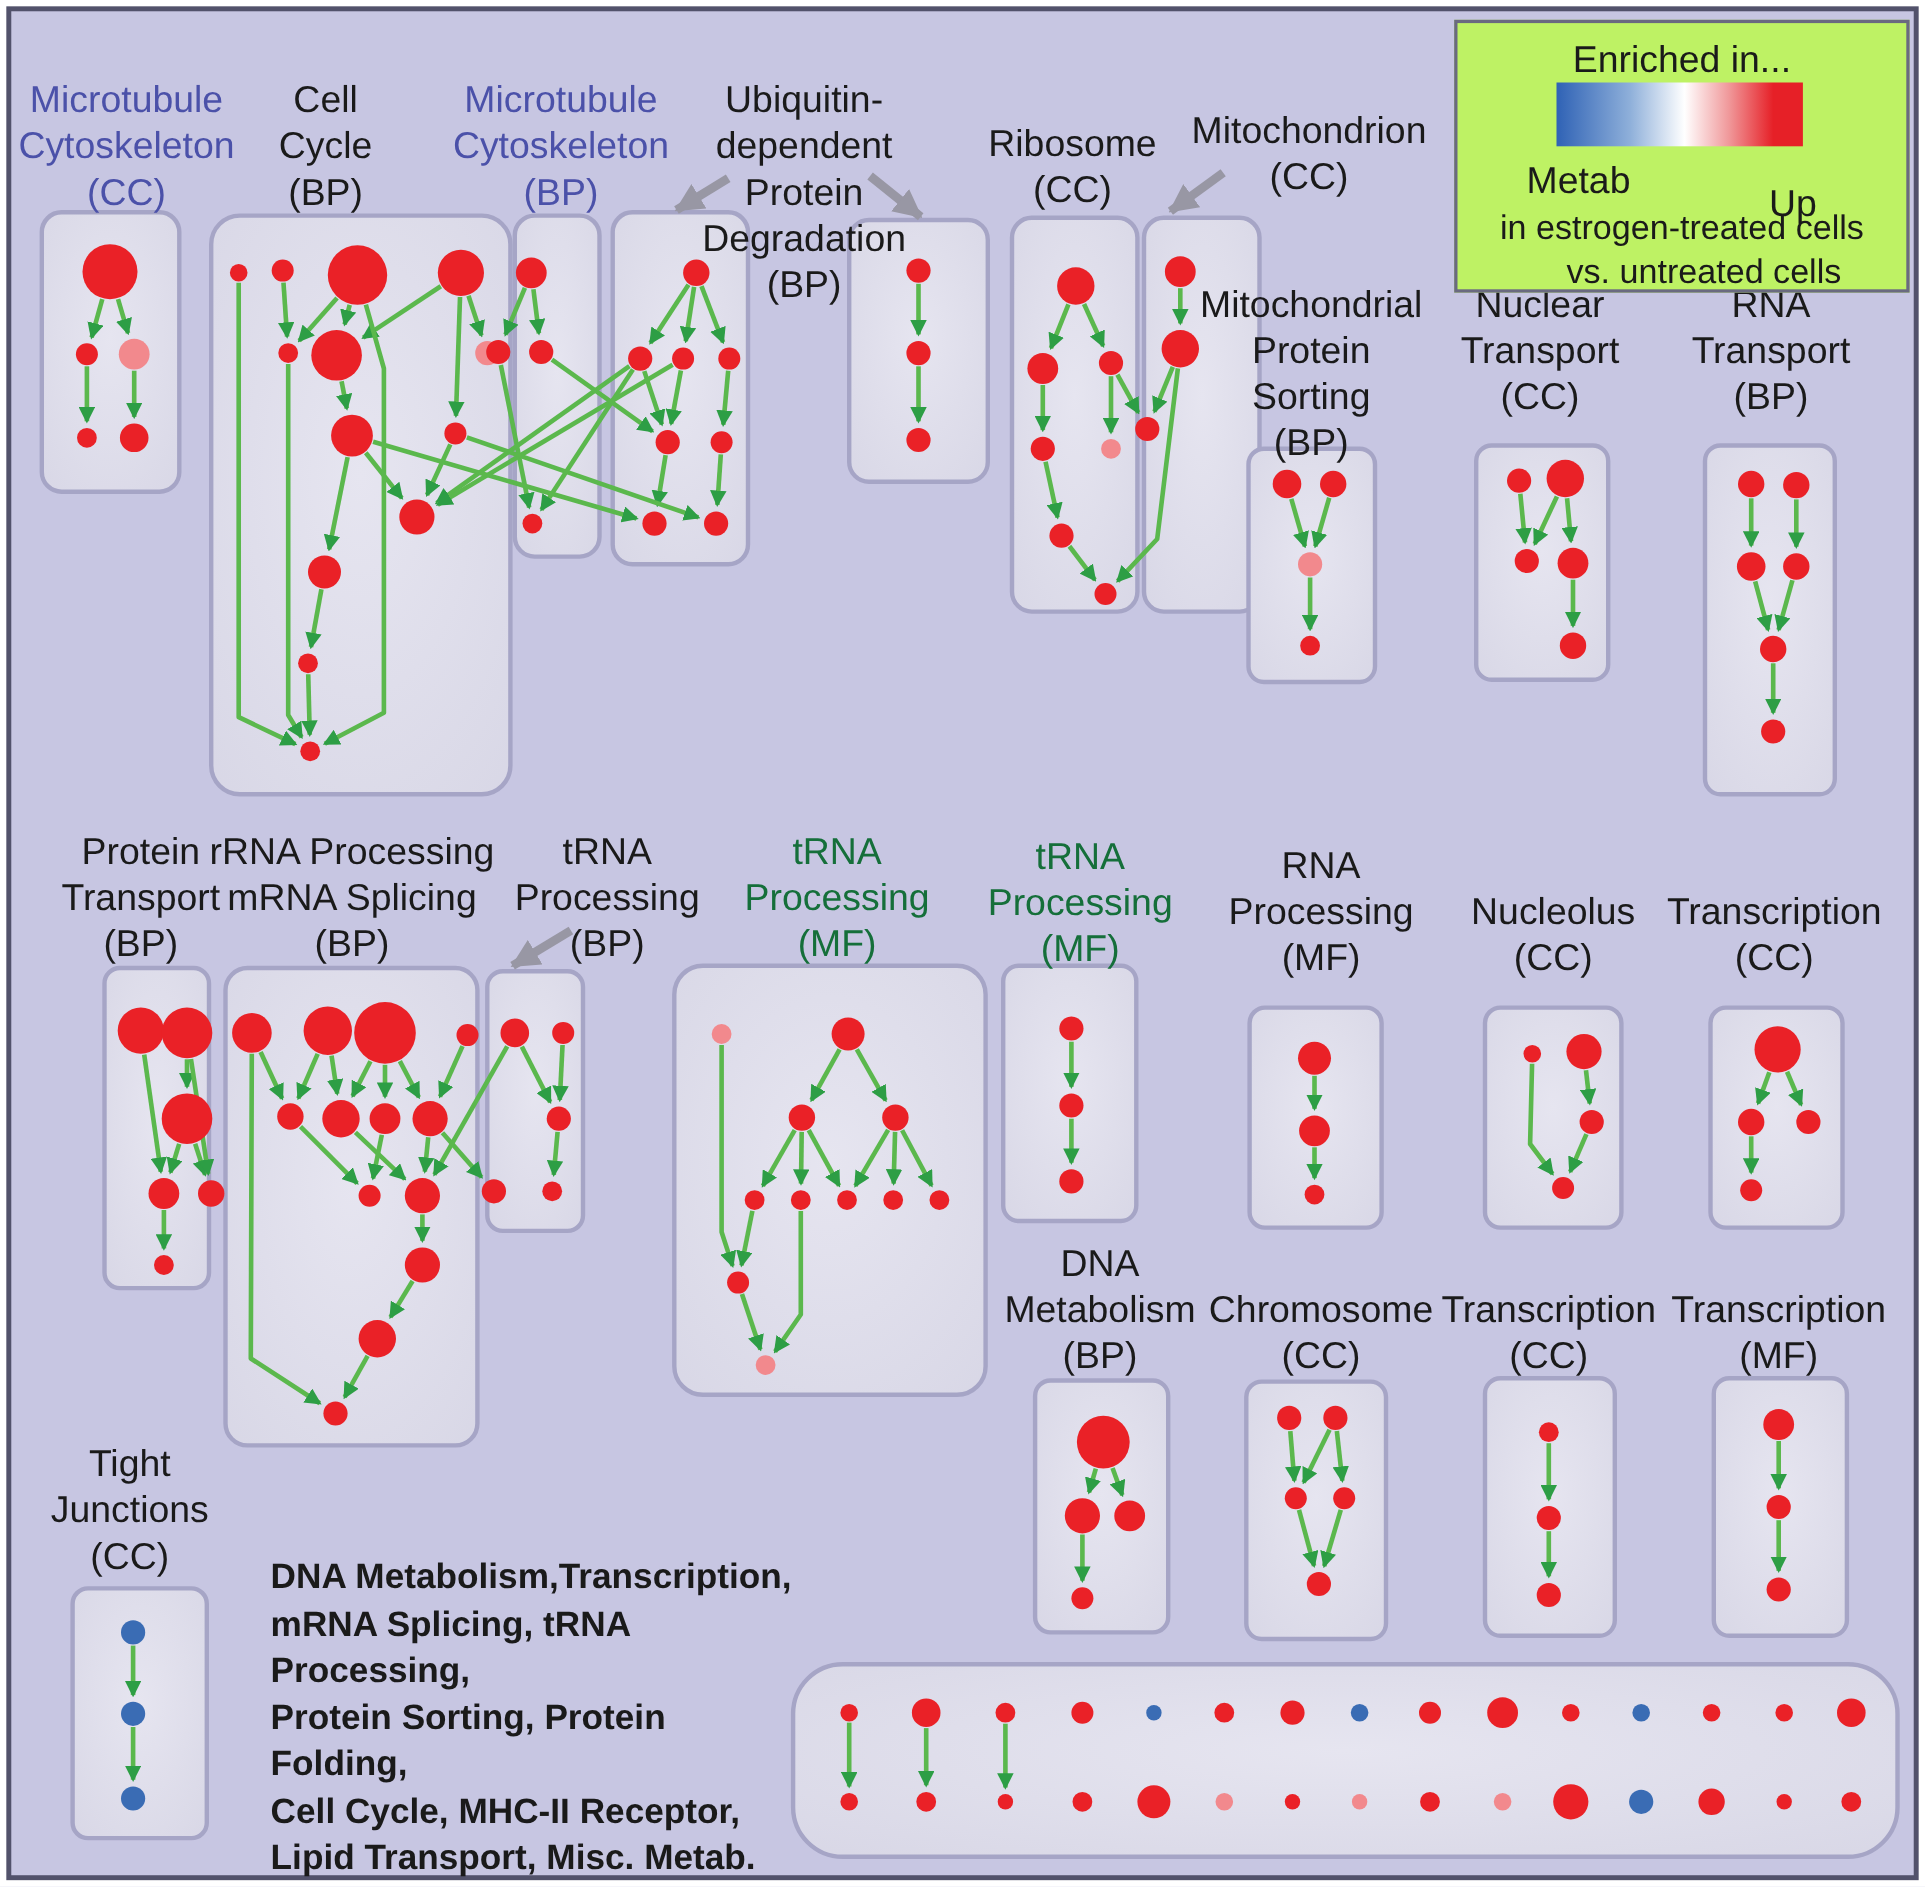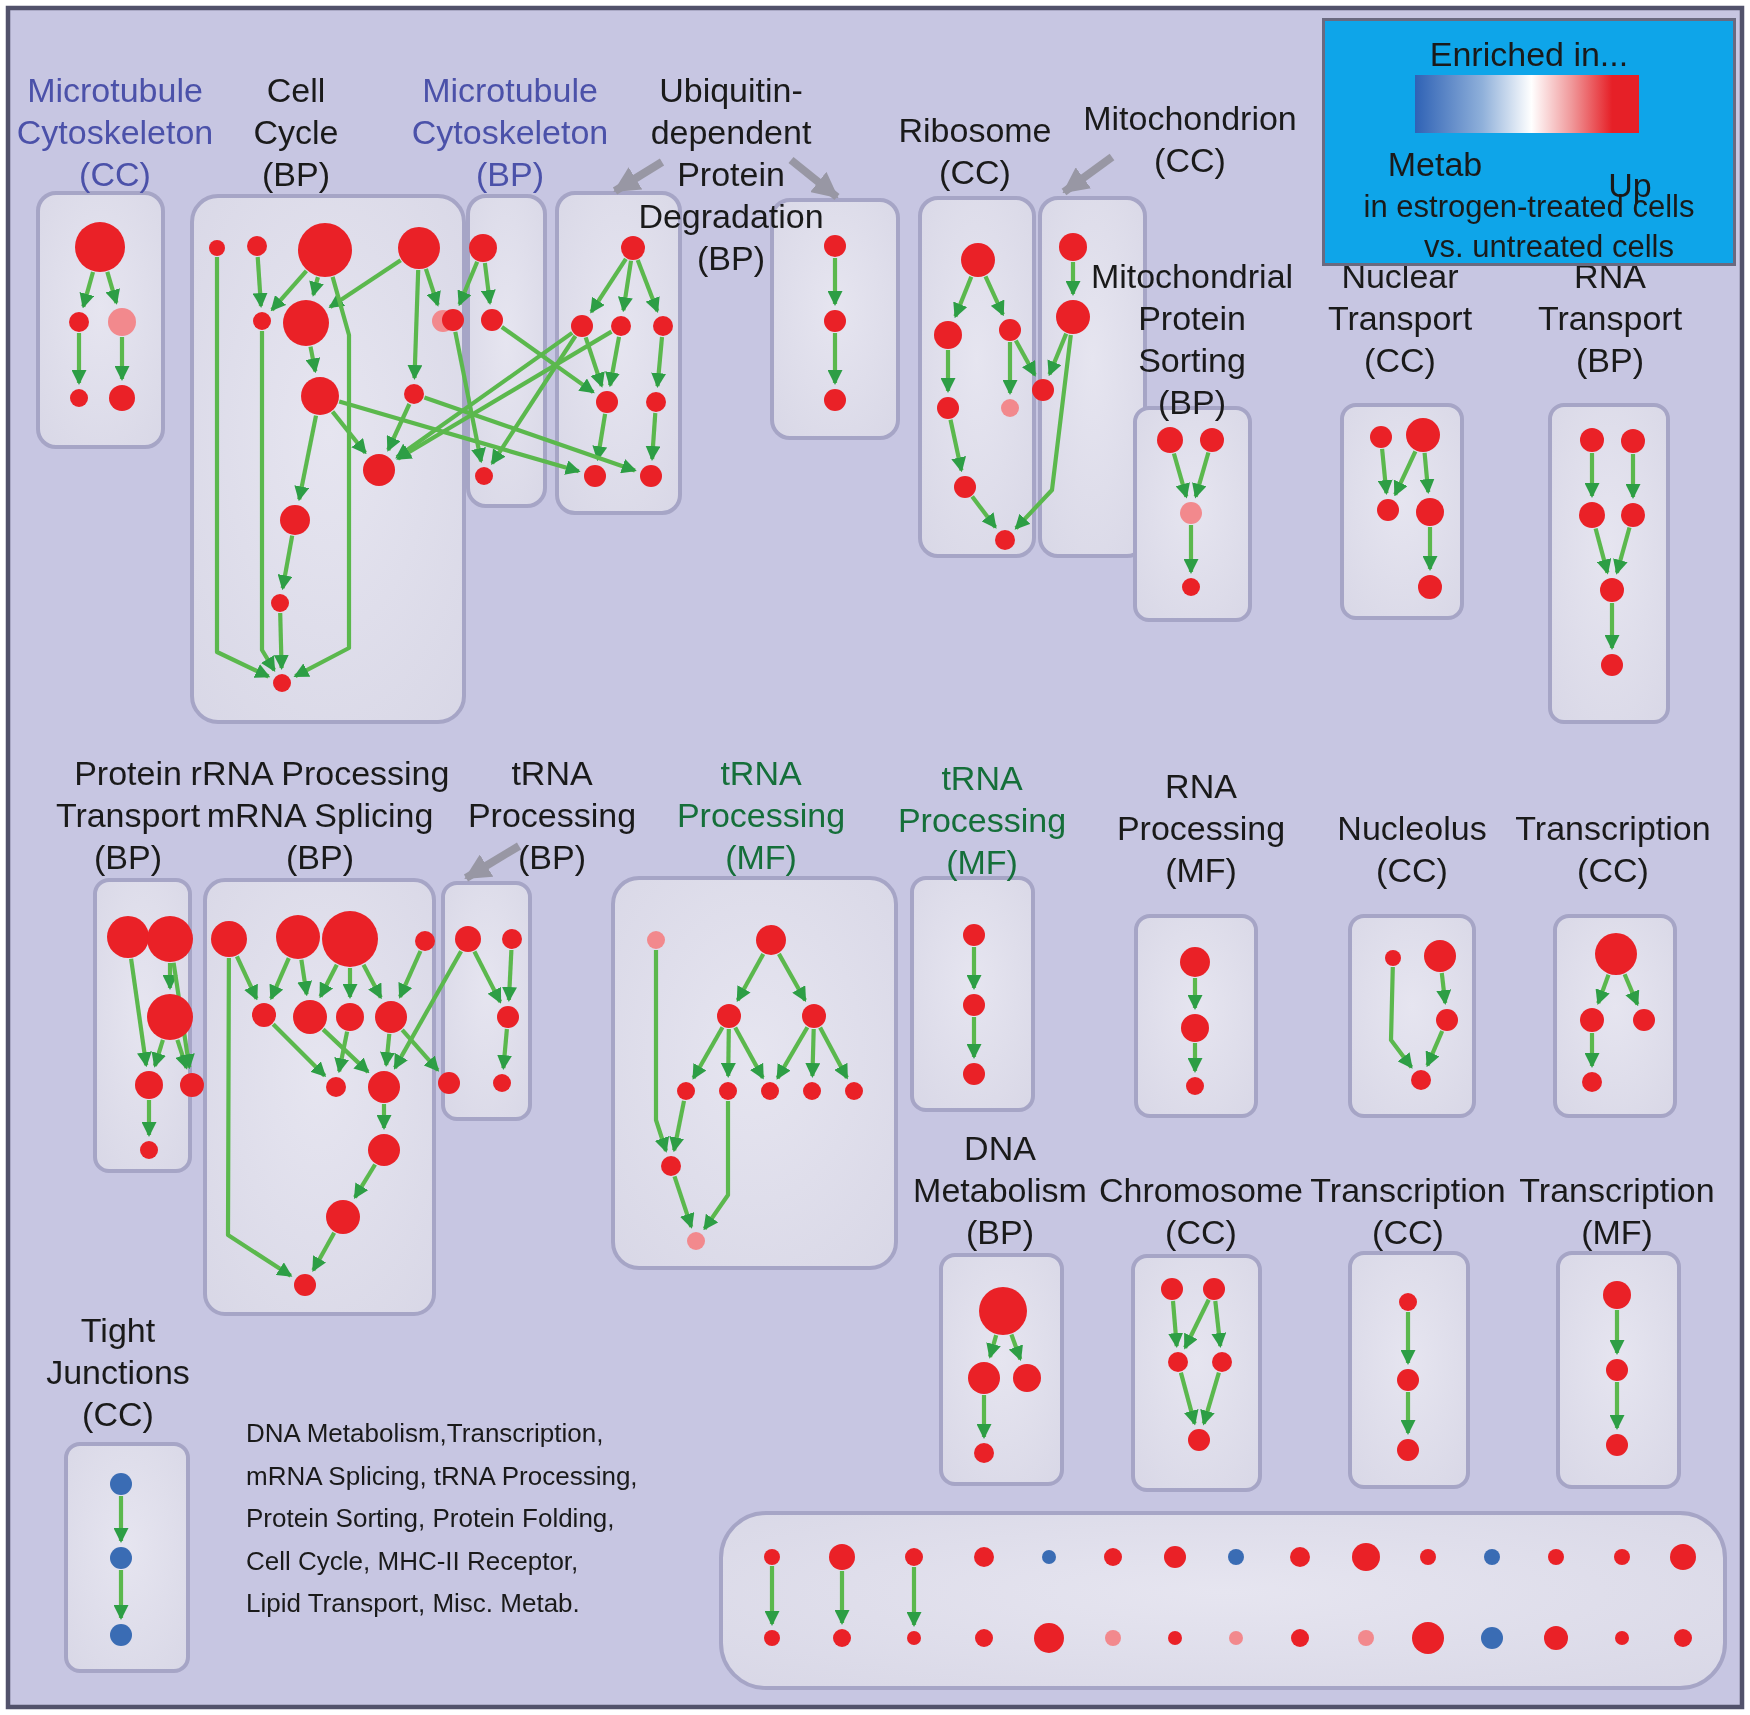--- a/index.html
+++ b/index.html
@@ -1,29 +1,29 @@
 <!DOCTYPE html>
 <html><head>
 <meta charset="utf-8">
 <style>
   html,body{margin:0;padding:0;background:#ffffff;}
   body{font-family:"Liberation Sans", sans-serif;}
   #figure{position:relative;width:1750px;height:1715px;background:#ffffff;overflow:hidden;}
   #net{position:absolute;left:0;top:0;}
   .overlay{position:absolute;}
-  #legend-box{left:1322px;top:18px;width:414px;height:248px;border:3px solid #6a6a80;background:#0ea5e9;box-sizing:border-box;}
+  #legend-box{left:1322px;top:18px;width:414px;height:248px;border:3px solid #6a6a80;background:#bef264;box-sizing:border-box;}
   #legend-title{position:absolute;left:0;top:14px;width:100%;text-align:center;font-size:34px;color:#1a1a1a;}
   #legend-gradient{position:absolute;left:90px;top:54px;width:224px;height:58px;}
   #legend-downup{position:absolute;left:0;top:124px;width:100%;}
   #legend-down{position:absolute;left:50px;width:120px;text-align:center;font-size:34px;color:#1a1a1a;}
   #legend-up{position:absolute;left:255px;width:100px;text-align:center;font-size:34px;color:#1a1a1a;margin-top:21px;}
   #legend-sub1,#legend-sub2{position:absolute;width:100%;text-align:center;font-size:31px;color:#1a1a1a;}
   #legend-sub1{top:168px;}
   #legend-sub2{top:208px;margin-left:20px;}
-  #misc-text{left:246px;top:1412px;width:480px;font-size:26px;line-height:42.5px;color:#1a1a1a;}
+  #misc-text{left:246px;top:1412px;width:480px;font-size:32px;line-height:42.5px;color:#1a1a1a;font-weight:bold;}
 </style>
 </head>
 <body>
 
 <div id="figure">
   <svg id="net" width="1750" height="1715" viewBox="0 0 1750 1715">
       <defs>
         <radialGradient id="boxgrad" cx="50%" cy="45%" r="75%">
           <stop offset="0%" stop-color="#e6e5f0"></stop>
           <stop offset="100%" stop-color="#d8d7e6"></stop>

